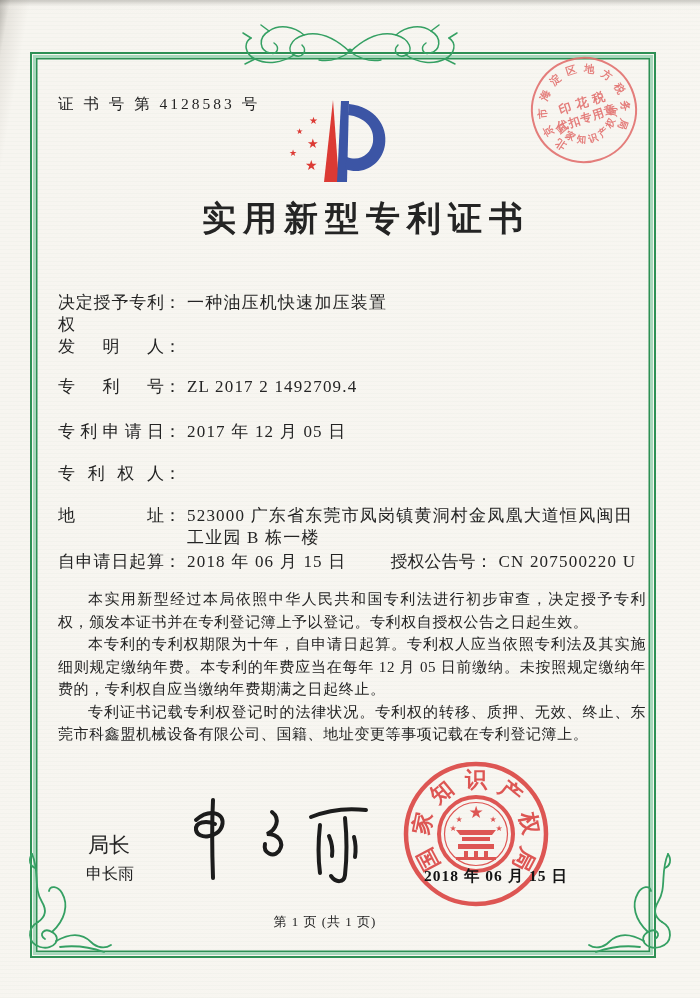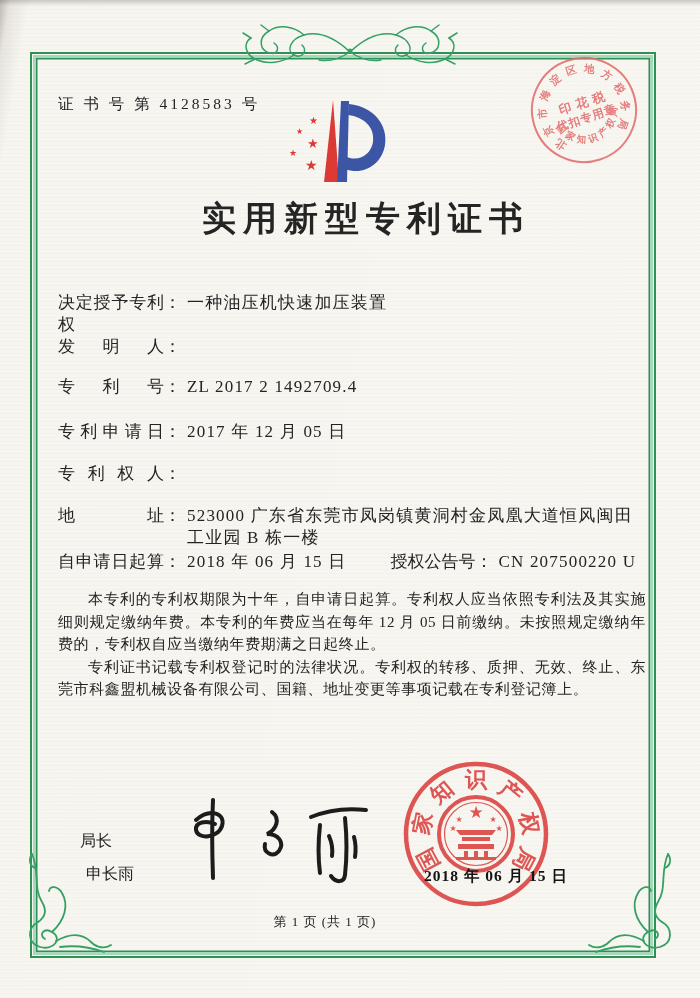--- a/index.html
+++ b/index.html
@@ -29,21 +29,21 @@
     font-size:17px;line-height:22px;z-index:4;}
   .flabel{display:inline-block;width:106px;text-align:justify;text-align-last:justify;flex:none;}
   .fcolon{flex:none;margin-right:6px;}
   .fvalue{flex:1;letter-spacing:1.2px;}
   .gspacer{flex:none;width:44px;}
   .glabel{flex:none;}
   .gvalue{flex:none;letter-spacing:1.2px;}
   .paras{position:absolute;left:58px;top:588px;width:588px;z-index:4;}
   .paras p{margin:0;text-indent:2em;font-size:15px;line-height:22.5px;text-align:justify;
     letter-spacing:.6px;}
-  .signerttl{position:absolute;left:80px;top:831px;font-size:16px;
+  .signerttl{position:absolute;left:88px;top:831px;font-size:21px;
     font-family:"Liberation Sans",sans-serif;z-index:4;}
   .signername{position:absolute;left:86px;top:864px;font-size:16px;
     font-family:"Liberation Sans",sans-serif;z-index:4;}
   .signature{position:absolute;left:168px;top:786px;width:212px;height:108px;z-index:4;}
   .seal{position:absolute;left:400px;top:758px;width:152px;height:152px;z-index:5;opacity:.93;}
   .arc{position:absolute;inset:0;}
   .arc span{font-weight:bold;white-space:pre;}
   .seal .arc{color:#dc4a48;font-size:22px;}
   .sealdate{position:absolute;left:424px;top:866px;font-size:15.5px;letter-spacing:1px;
     color:#141414;z-index:6;font-weight:bold;}
@@ -149,20 +149,21 @@
     <span class="flabel">自申请日起算</span>
       <span class="fcolon">：</span>
       <span class="gvalue">2018 年 06 月 15 日</span>
     <span class="gspacer"></span>
     <span class="glabel">授权公告号</span>
       <span class="fcolon">：</span>
       <span class="gvalue">CN 207500220 U</span>
   </div>
 
   <div class="paras">
+    <p>本实用新型经过本局依照中华人民共和国专利法进行初步审查，决定授予专利权，颁发本证书并在专利登记簿上予以登记。专利权自授权公告之日起生效。</p>
     <p>本专利的专利权期限为十年，自申请日起算。专利权人应当依照专利法及其实施细则规定缴纳年费。本专利的年费应当在每年 12 月 05 日前缴纳。未按照规定缴纳年费的，专利权自应当缴纳年费期满之日起终止。</p>
     <p>专利证书记载专利权登记时的法律状况。专利权的转移、质押、无效、终止、东莞市科鑫盟机械设备有限公司、国籍、地址变更等事项记载在专利登记簿上。</p>
   </div>
 
   <div class="signerttl">局长</div>
   <div class="signername">申长雨</div>
 
   <svg class="signature" viewBox="0 0 212 108">
     <g fill="none" stroke="#1c1c1c" stroke-width="4" stroke-linecap="round">
       <path d="M45,14 C44,34 44,64 45,92"></path>

